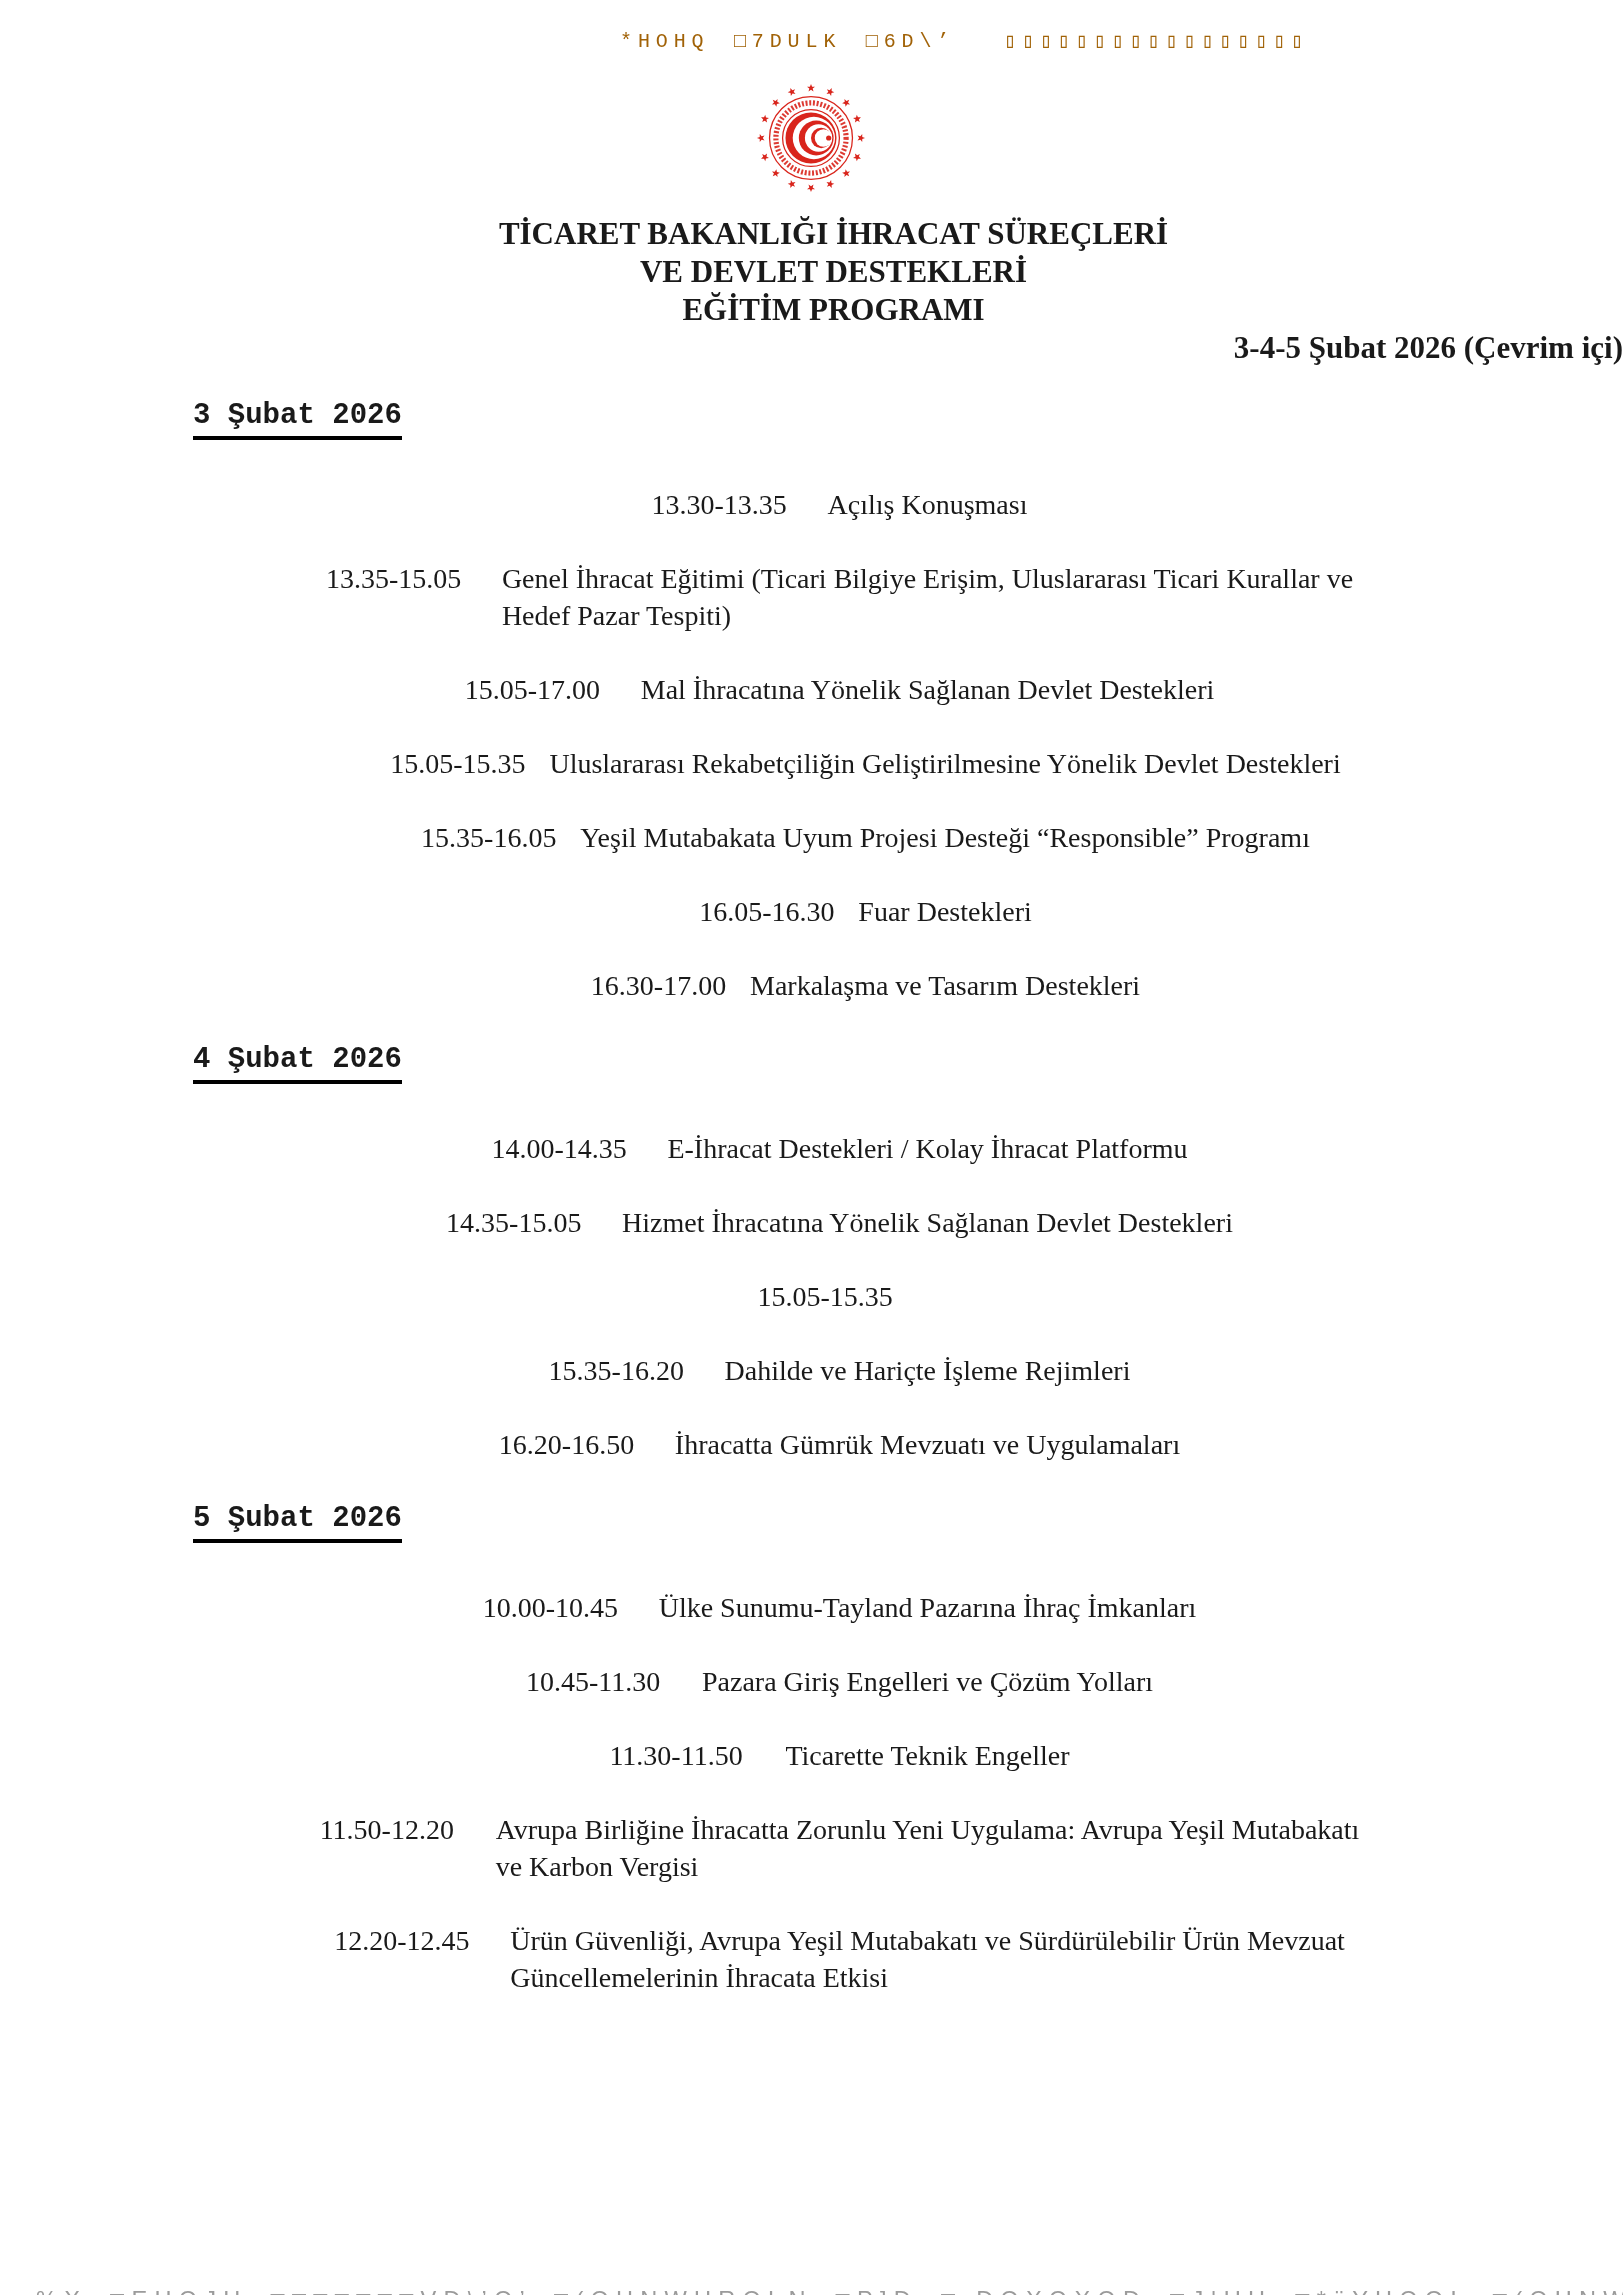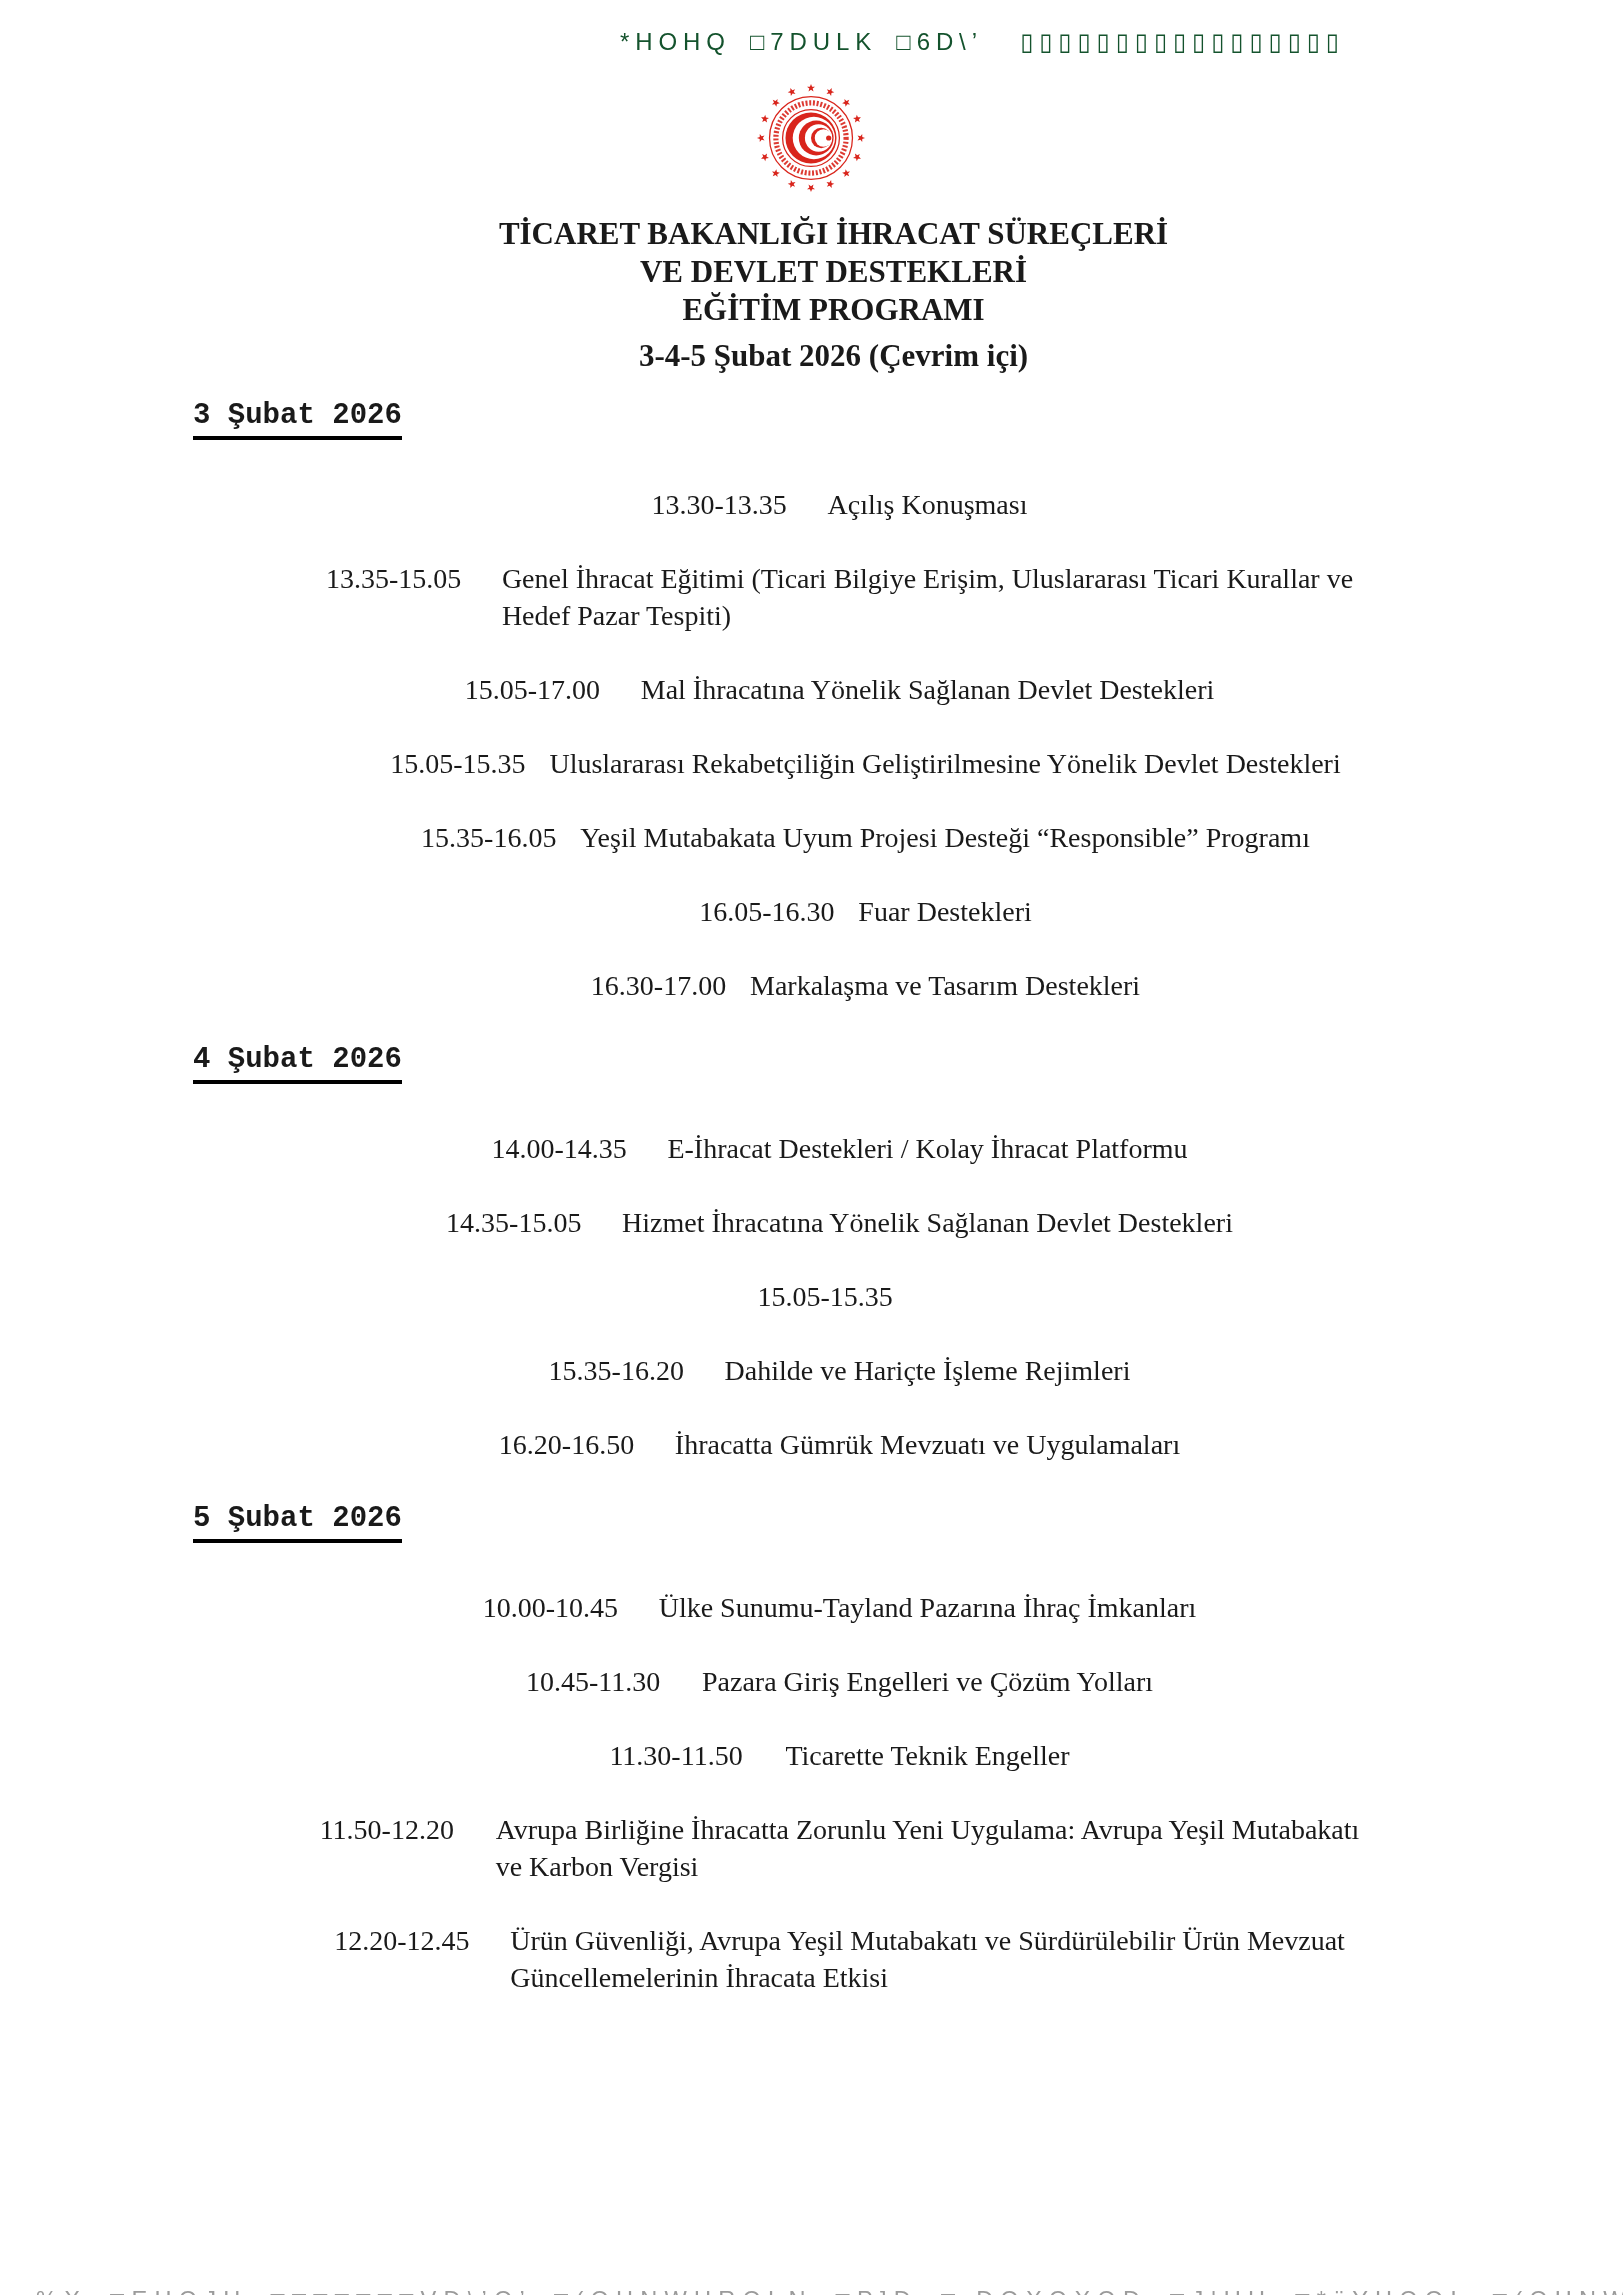--- a/index.html
+++ b/index.html
@@ -7,35 +7,35 @@
     position:relative;
     width:1623px;height:2295px;
     background:#ffffff;
     overflow:hidden;
     font-family:"Liberation Serif","DejaVu Serif",serif;
     color:#1a1a1a;
   }
   
   .stamp{
     position:absolute;left:620px;top:27.5px;
-    font-family:Liberation Sans, sans-serif;
-    font-size:24px;letter-spacing:5.9px;word-spacing:6.5px;
-    white-space:pre;color:#14532d;
+    font-family:Liberation Mono, monospace;
+    font-size:20px;letter-spacing:5.9px;word-spacing:6.5px;
+    white-space:pre;color:#a16207;
   }
   
   .logo{position:absolute;left:753px;top:80px;width:116px;height:116px;}
   
   .title{
     position:absolute;left:0;right:0;top:215px;
     text-align:center;font-weight:bold;
     font-size:31px;line-height:38px;
     letter-spacing:0px;
     padding-left:44px;
   }
-  .title .t4{margin-top:8px;}
+  .title .t4{margin-top:0px;text-align:right;}
   
   .schedule{position:absolute;left:193px;right:137px;top:397px;font-size:28px;}
   .sec-heading{margin:0 0 46px 0;font-size:29px;font-weight:bold;line-height:33px;}
   .sec-heading span{display:inline-block;border-bottom:4.6px solid #000;padding-bottom:3.9px;font-family:Liberation Mono, monospace;}
   .row{display:flex;margin-bottom:37px;line-height:37px;justify-content:center;}
   .row .time{flex:0 0 164px;white-space:nowrap;}
   .row .text{white-space:pre-line;margin-left:12px;}
   .row.indent{margin-left:52px;}
   .row.indent .time{flex:0 0 auto;margin-right:11.8px;}
   

